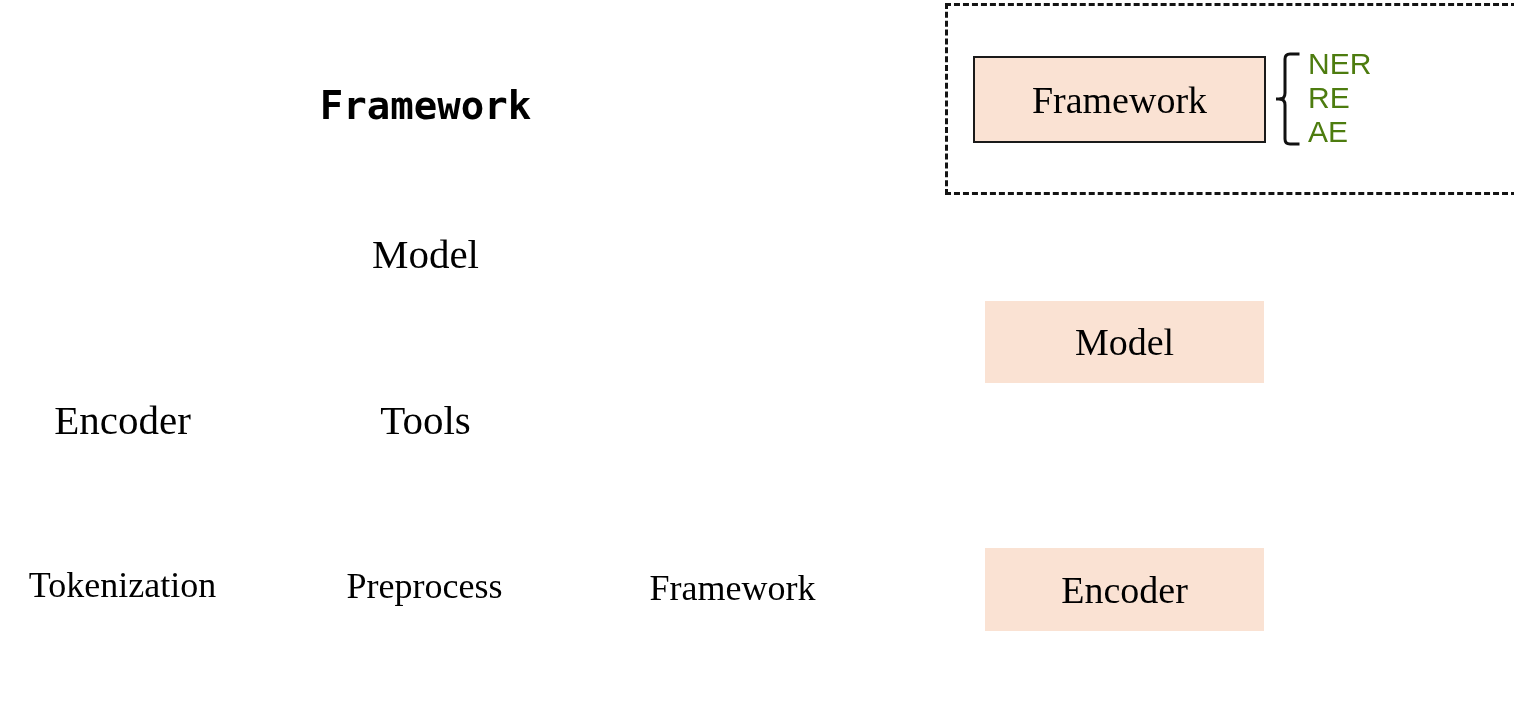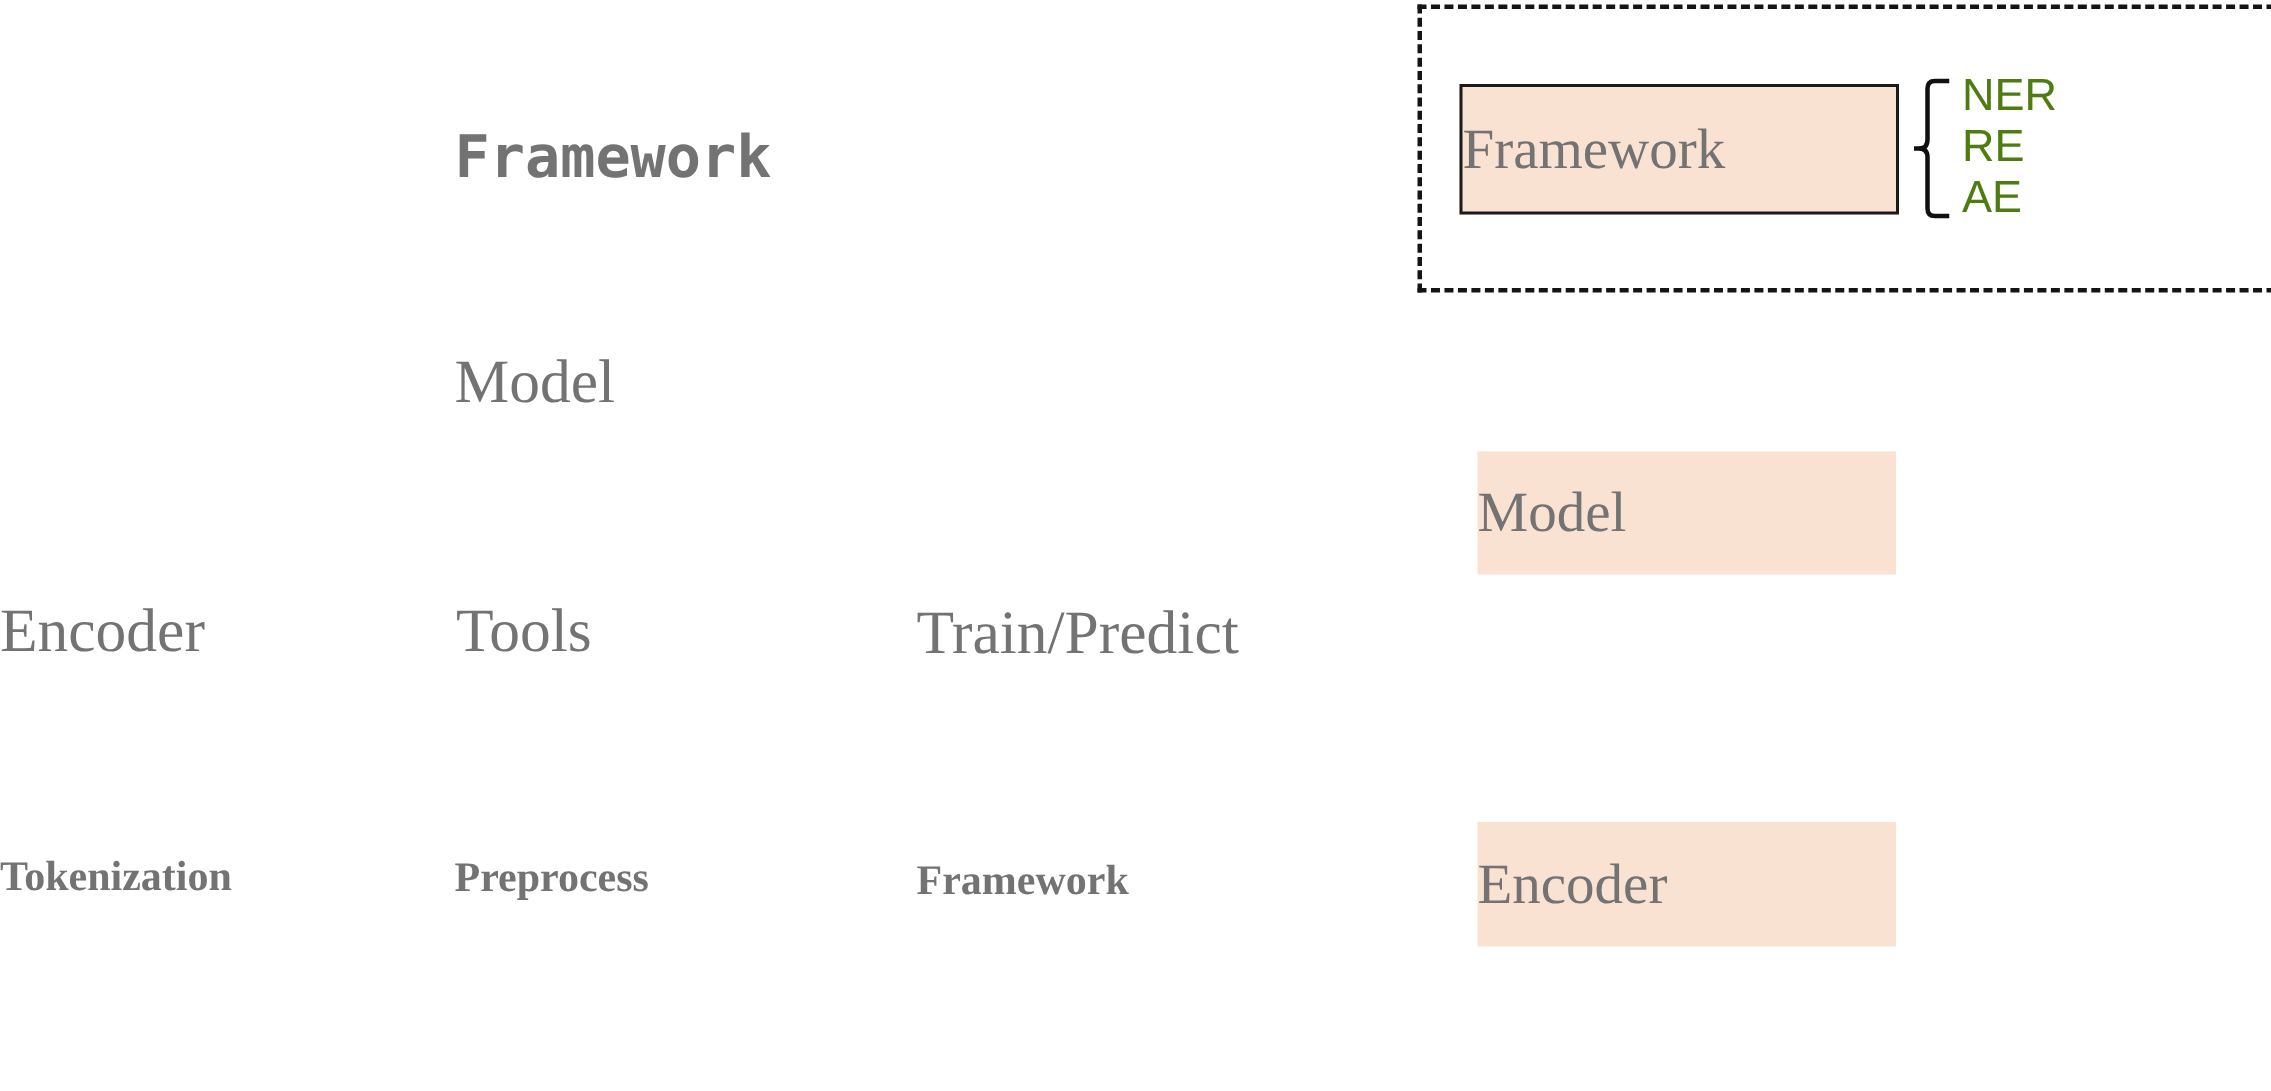--- a/index.html
+++ b/index.html
@@ -16,23 +16,24 @@
     overflow: hidden;
     font-family: "Liberation Serif", "DejaVu Serif", serif;
   }
 
   
   .box {
     position: absolute;
     box-sizing: border-box;
     display: flex;
     align-items: center;
+    justify-content: center;
     text-align: center;
     line-height: 1;
-    color: #737373;
+    color: #000000;
     white-space: nowrap;
   }
 
   .box-white {
     background: #ffffff;
   }
 
   .box-peach {
     background: #fae2d3;
   }
@@ -45,21 +46,21 @@
   
   .lbl-framework-title {
     font-family: "DejaVu Sans Mono", "Liberation Mono", monospace;
     font-weight: 700;
     font-size: 39px;
     letter-spacing: 0px;
   }
 
   .lbl-xl { font-size: 41px; }
   .lbl-lg { font-size: 38px; }
-  .lbl-md { font-size: 28px; font-weight: bold; }
+  .lbl-md { font-size: 36px; }
 
   
   #legend-panel {
     position: absolute;
     box-sizing: border-box;
     left: 945px;
     top: 3px;
     width: 572px;
     height: 192px;
     background: #ffffff;
@@ -105,23 +106,20 @@
   </div>
 
   <div class="box box-white lbl-xl" style="left:0px; top:378px; width:245px; height:84px;">
     <span>Encoder</span>
   </div>
 
   <div class="box box-white lbl-xl" style="left:304px; top:378px; width:243px; height:84px;">
     <span>Tools</span>
   </div>
 
-  <div class="box box-white lbl-xl" style="left:611px; top:380px; width:243px; height:82px;">
-    <span>Train/Predict</span>
-  </div>
 
   <div class="box box-white lbl-md" style="left:0px; top:543px; width:245px; height:83px;">
     <span>Tokenization</span>
   </div>
 
   <div class="box box-white lbl-md" style="left:303px; top:546px; width:243px; height:80px;">
     <span>Preprocess</span>
   </div>
 
   <div class="box box-white lbl-md" style="left:611px; top:548px; width:243px; height:80px;">

